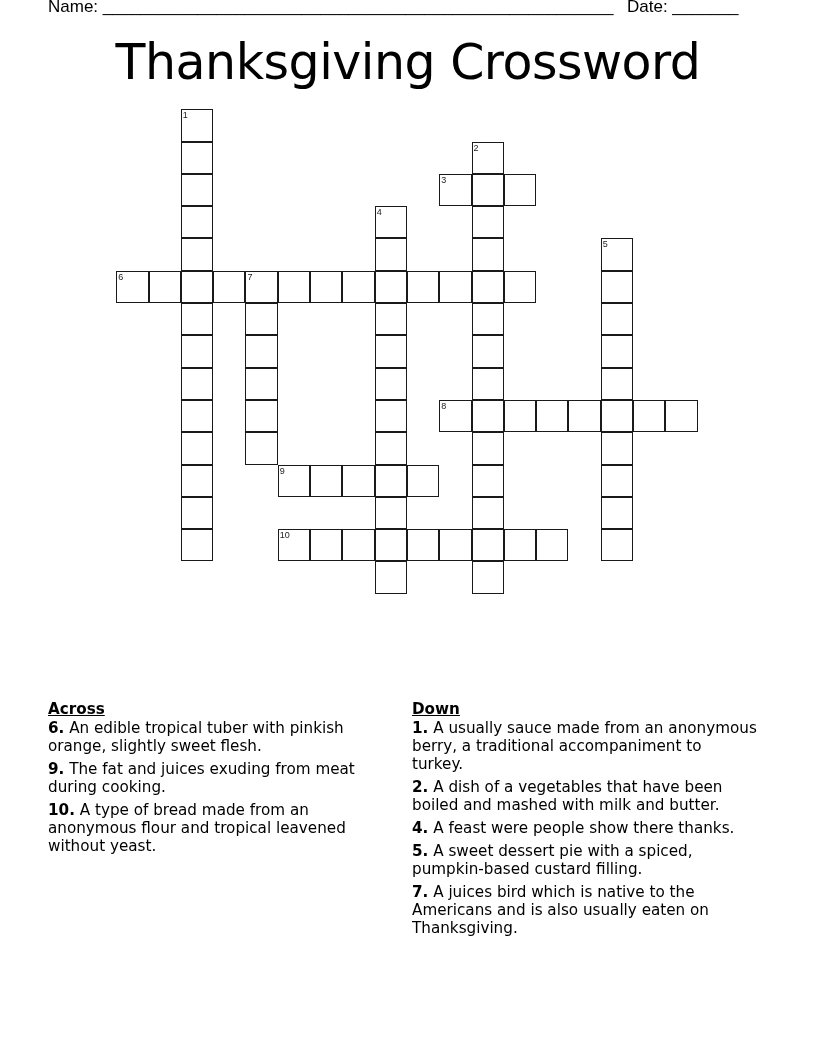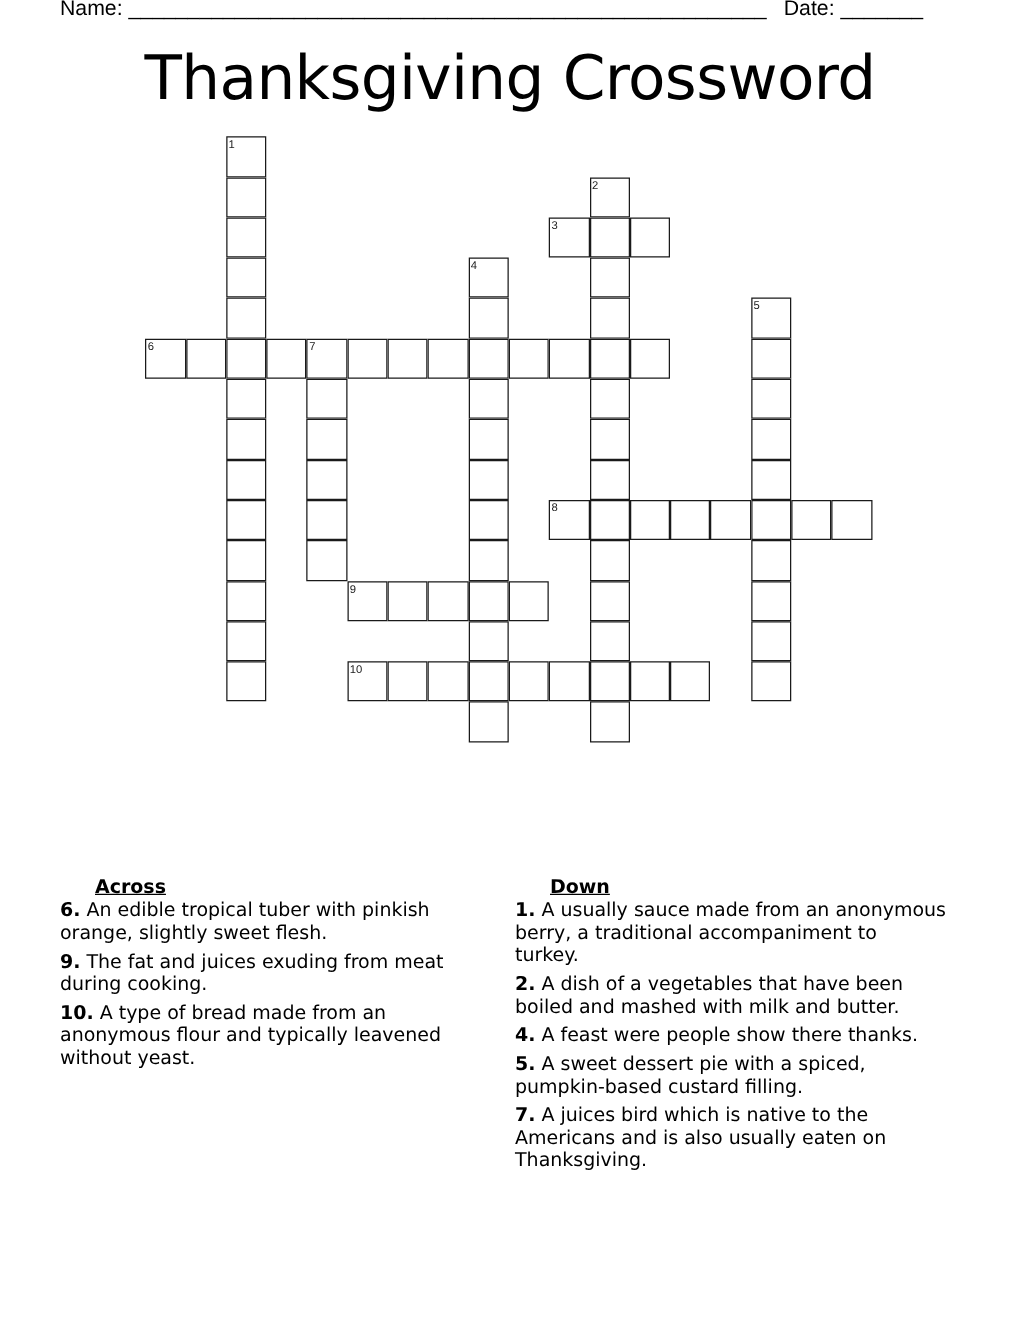--- a/index.html
+++ b/index.html
@@ -9,21 +9,21 @@
     .date-row { left: 627px; }
     .title { position: absolute; top: 34px; left: 0; width: 816px; text-align: center;
              font-family: "DejaVu Sans", sans-serif; font-size: 49px; font-weight: normal; letter-spacing: -0.5px; }
     .grid { position: absolute; left: 117px; top: 110px; width: 600px; height: 500px; }
     .cell { position: absolute; width: 32.3px; height: 32.3px; box-sizing: border-box;
             border: 1.5px solid #1a1a1a; background: #fff; margin-left: -0.75px; margin-top: -0.75px; }
     .cell .num { position: absolute; left: 1px; top: 0px; font-family: "Liberation Sans", sans-serif; font-size: 9px; line-height: 10px; color: #222; }
     .clues { position: absolute; top: 700px; font-family: "DejaVu Sans", sans-serif; font-size: 15.2px; line-height: 18px; }
     .clues.across { left: 48px; width: 350px; }
     .clues.down { left: 412px; width: 345px; }
-    .clue-head { font-weight: bold; text-decoration: underline; margin-bottom: 1px; margin-left: 28px; }
+    .clue-head { font-weight: bold; text-decoration: underline; margin-bottom: 1px; }
     .clue { margin-bottom: 5px; }
     .clue .n { font-weight: bold; }
   </style>
 </head>
 <body>
 
 <div class="hdr name-row">Name: ______________________________________________________</div>
 <div class="hdr date-row">Date: _______</div>
 
 <div class="title">Thanksgiving Crossword</div>
@@ -132,21 +132,21 @@
     <div class="cell" style="left: 290.7px; top: 419.9px;"></div>
     <div class="cell" style="left: 323px; top: 419.9px;"></div>
     <div class="cell" style="left: 387.6px; top: 419.9px;"></div>
     <div class="cell" style="left: 419.9px; top: 419.9px;"></div>
   </div>
 
 <div class="clues across">
   <div class="clue-head">Across</div>
   <div class="clue"><span class="n">6.</span><span> An edible tropical tuber with pinkish orange, slightly sweet flesh.</span></div>
   <div class="clue"><span class="n">9.</span><span> The fat and juices exuding from meat during cooking.</span></div>
-  <div class="clue"><span class="n">10.</span><span> A type of bread made from an anonymous flour and typically leavened without yeast.</span></div>
+  <div class="clue"><span class="n">10.</span><span> A type of bread made from an anonymous flour and tropical leavened without yeast.</span></div>
 </div>
 
 <div class="clues down">
   <div class="clue-head">Down</div>
   <div class="clue"><span class="n">1.</span><span> A usually sauce made from an anonymous berry, a traditional accompaniment to turkey.</span></div>
   <div class="clue"><span class="n">2.</span><span> A dish of a vegetables that have been boiled and mashed with milk and butter.</span></div>
   <div class="clue"><span class="n">4.</span><span> A feast were people show there thanks.</span></div>
   <div class="clue"><span class="n">5.</span><span> A sweet dessert pie with a spiced, pumpkin-based custard filling.</span></div>
   <div class="clue"><span class="n">7.</span><span> A juices bird which is native to the Americans and is also usually eaten on Thanksgiving.</span></div>
 </div>

